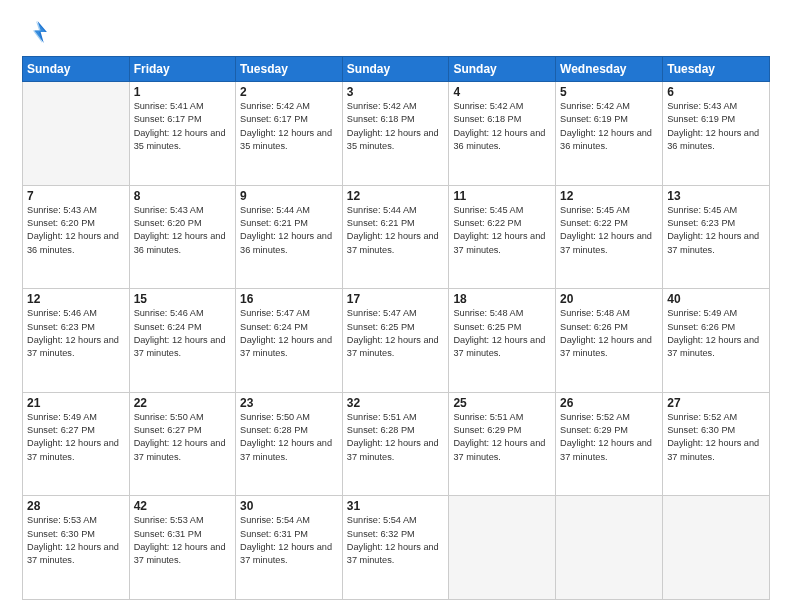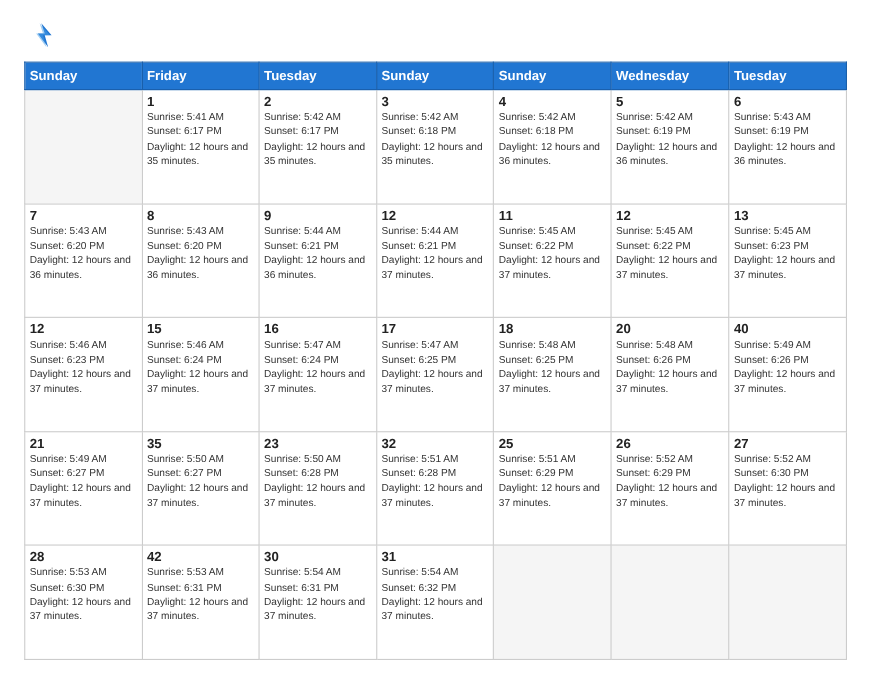--- a/index.html
+++ b/index.html
@@ -213,21 +213,21 @@
             <span class="day-num">40</span>
             <div class="day-info"><span>Sunrise: 5:49 AM</span><br><span>Sunset: 6:26 PM</span><br><span>Daylight: 12 hours and 37 minutes.</span></div>
           </td>
         </tr>
         <tr class="week-row">
           <td>
             <span class="day-num">21</span>
             <div class="day-info"><span>Sunrise: 5:49 AM</span><br><span>Sunset: 6:27 PM</span><br><span>Daylight: 12 hours and 37 minutes.</span></div>
           </td>
           <td>
-            <span class="day-num">35</span>
+            <span class="day-num">22</span>
             <div class="day-info"><span>Sunrise: 5:50 AM</span><br><span>Sunset: 6:27 PM</span><br><span>Daylight: 12 hours and 37 minutes.</span></div>
           </td>
           <td>
             <span class="day-num">23</span>
             <div class="day-info"><span>Sunrise: 5:50 AM</span><br><span>Sunset: 6:28 PM</span><br><span>Daylight: 12 hours and 37 minutes.</span></div>
           </td>
           <td>
             <span class="day-num">32</span>
             <div class="day-info"><span>Sunrise: 5:51 AM</span><br><span>Sunset: 6:28 PM</span><br><span>Daylight: 12 hours and 37 minutes.</span></div>
           </td>

